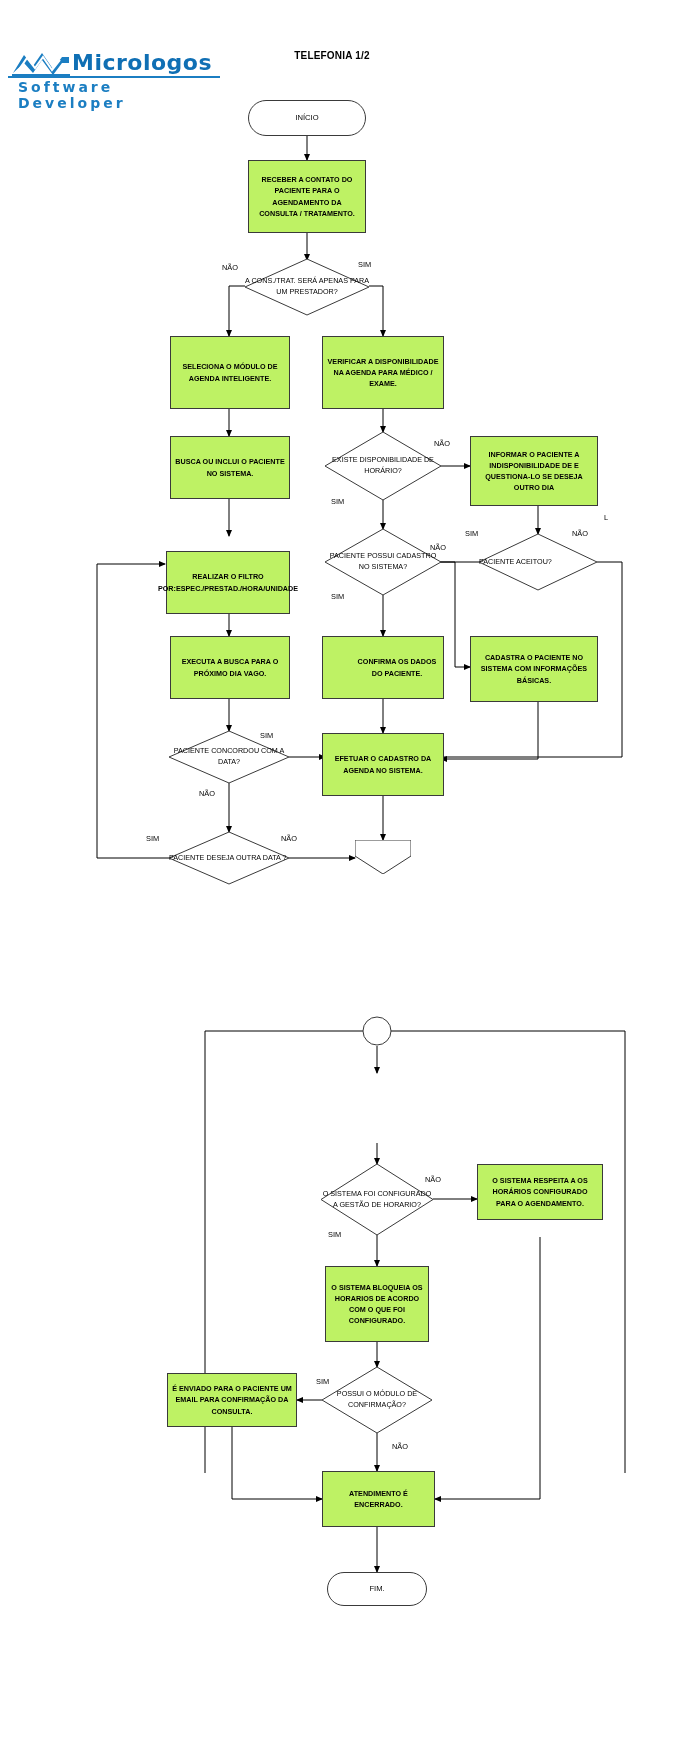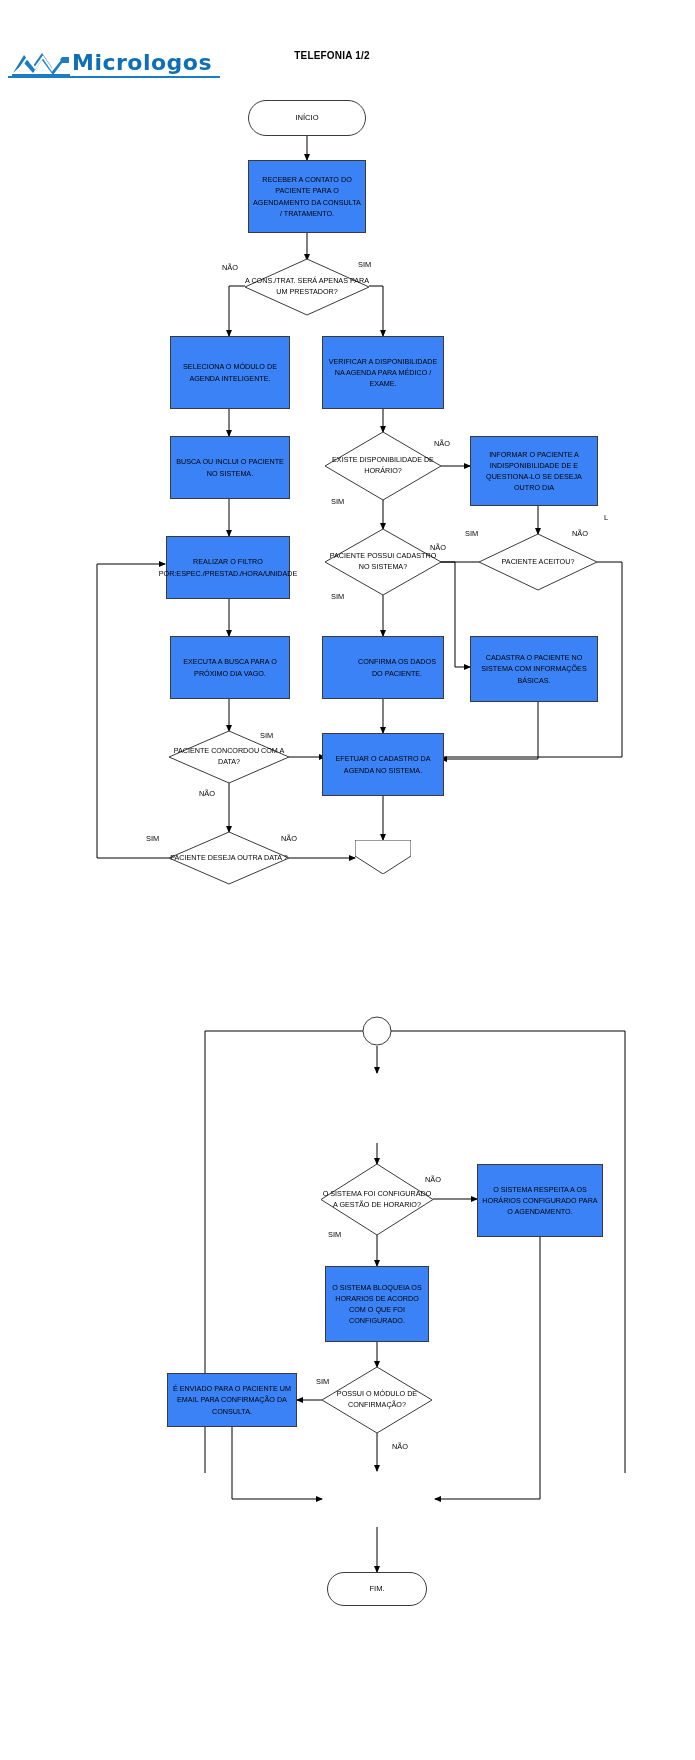--- a/index.html
+++ b/index.html
@@ -18,47 +18,48 @@
       font-family:"DejaVu Sans",sans-serif;font-weight:bold;font-size:14px;
       letter-spacing:3px;color:#1b7ec2;}
   .logo-rule{position:absolute;left:0;top:27px;width:212px;height:2px;background:#1b7ec2;}
 
   .doc-title{position:absolute;left:267px;top:3px;width:130px;text-align:center;
       font-size:10px;font-weight:bold;color:#000;letter-spacing:.2px;}
 
   
   .node{position:absolute;box-sizing:border-box;display:flex;align-items:center;
         justify-content:center;text-align:center;color:#000;}
-  .proc{border:1px solid #3a3a3a;background:#3b82f6;}
+  .proc{border:1px solid #3a3a3a;background:#bef264;font-weight:bold;}
   .proc .txt{font-size:7.2px;line-height:1.55;padding:0 4px;}
   .term{border:1px solid #3a3a3a;background:#fff;border-radius:22px;}
   .term .txt{font-size:7.6px;line-height:1.4;}
   .dia-wrap{position:absolute;}
   .dia-wrap svg{position:absolute;left:0;top:0;overflow:visible;}
   .dia-txt{position:absolute;left:0;top:0;width:100%;height:100%;
-      display:flex;align-items:center;justify-content:center;text-align:center;
+      display:flex;align-items:center;justify-content:flex-start;text-align:center;
       font-size:7.2px;line-height:1.5;color:#000;pointer-events:none;}
   .conn{position:absolute;}
   .edge-label{position:absolute;font-size:7.4px;color:#000;white-space:nowrap;}
   .flowsvg{position:absolute;left:0;top:0;width:695px;height:1760px;
            pointer-events:none;overflow:visible;}
 </style>
 </head>
 <body>
 
 <div id="root">
 
   <div class="logo-wrap">
     <svg class="logo-mark" viewBox="0 0 58 26">
       <path d="M1 22 L12 4 L21 15 L30 2 L41 18 L50 6 L57 6 L57 12 L50 12 L41 24 L30 9 L21 22 L12 12 Z" fill="#1b7ec2"></path>
       <path d="M6 20 L15 7 L23 17 L31 6 L40 19 L48 9" fill="none" stroke="#ffffff" stroke-width="2"></path>
       <path d="M0 24 L58 24" stroke="#1b7ec2" stroke-width="2"></path>
     </svg>
     <div class="logo-word">Micrologos</div>
     <div class="logo-rule"></div>
+    <div class="logo-sub">Software Developer</div>
   </div>
 
   <div class="doc-title">TELEFONIA 1/2</div>
 
   <svg class="flowsvg">
     <defs>
       <marker id="ah" markerWidth="7" markerHeight="7" refX="6" refY="3" orient="auto">
         <path d="M0,0 L7,3 L0,6 z" fill="#000"></path>
       </marker>
     </defs>
@@ -166,21 +167,21 @@
   </div>
 
   <div class="node proc" style="left:170px;top:289px;width:120px;height:73px;">
     <span class="txt">SELECIONA O MÓDULO DE AGENDA INTELIGENTE.</span>
   </div>
 
   <div class="node proc" style="left:170px;top:389px;width:120px;height:63px;">
     <span class="txt">BUSCA OU INCLUI O PACIENTE NO SISTEMA.</span>
   </div>
 
-  <div class="node proc" style="left:166px;top:489px;width:124px;height:63px;">
+  <div class="node proc" style="left:166px;top:504px;width:124px;height:63px;">
     <span class="txt">REALIZAR O FILTRO POR:ESPEC./PRESTAD./HORA/UNIDADE</span>
   </div>
 
   <div class="node proc" style="left:170px;top:589px;width:120px;height:63px;">
     <span class="txt">EXECUTA A BUSCA PARA O PRÓXIMO DIA VAGO.</span>
   </div>
 
   <div class="dia-wrap" style="left:169px;top:684px;width:120px;height:52px;">
     <svg width="120" height="52">
         <polygon points="60,0 120,26 60,52 0,26" fill="#fff" stroke="#3a3a3a" stroke-width="1"></polygon>
@@ -275,41 +276,44 @@
 
   <div class="dia-wrap" style="left:321px;top:1117px;width:112px;height:71px;">
     <svg width="112" height="71">
         <polygon points="56,0 112,35.5 56,71 0,35.5" fill="#fff" stroke="#3a3a3a" stroke-width="1"></polygon>
       </svg>
     <div class="dia-txt">
         <span>O SISTEMA FOI CONFIGURADO  A GESTÃO DE HORARIO?</span>
       </div>
   </div>
 
-  <div class="node proc" style="left:477px;top:1117px;width:126px;height:73px;">
+  <div class="node proc" style="left:477px;top:1117px;width:126px;height:56px;">
     <span class="txt">O SISTEMA RESPEITA A OS HORÁRIOS CONFIGURADO PARA O AGENDAMENTO.</span>
   </div>
 
   <div class="node proc" style="left:325px;top:1219px;width:104px;height:76px;">
     <span class="txt">O SISTEMA BLOQUEIA OS HORARIOS DE ACORDO COM O QUE FOI CONFIGURADO.</span>
   </div>
 
   <div class="dia-wrap" style="left:322px;top:1320px;width:110px;height:66px;">
     <svg width="110" height="66">
         <polygon points="55,0 110,33 55,66 0,33" fill="#fff" stroke="#3a3a3a" stroke-width="1"></polygon>
       </svg>
     <div class="dia-txt">
         <span>POSSUI O MÓDULO DE CONFIRMAÇÃO?</span>
       </div>
   </div>
 
   <div class="node proc" style="left:167px;top:1326px;width:130px;height:54px;">
     <span class="txt">É ENVIADO PARA O PACIENTE UM EMAIL PARA CONFIRMAÇÃO DA CONSULTA.</span>
   </div>
 
+  <div class="node proc" style="left:322px;top:1424px;width:113px;height:56px;">
+    <span class="txt">ATENDIMENTO É ENCERRADO.</span>
+  </div>
 
   <div class="node term" style="left:327px;top:1525px;width:100px;height:34px;">
     <span class="txt">FIM.</span>
   </div>
 
   <div class="edge-label" style="left:425px;top:1128px;">NÃO</div>
   <div class="edge-label" style="left:328px;top:1183px;">SIM</div>
   <div class="edge-label" style="left:316px;top:1330px;">SIM</div>
   <div class="edge-label" style="left:392px;top:1395px;">NÃO</div>
 

